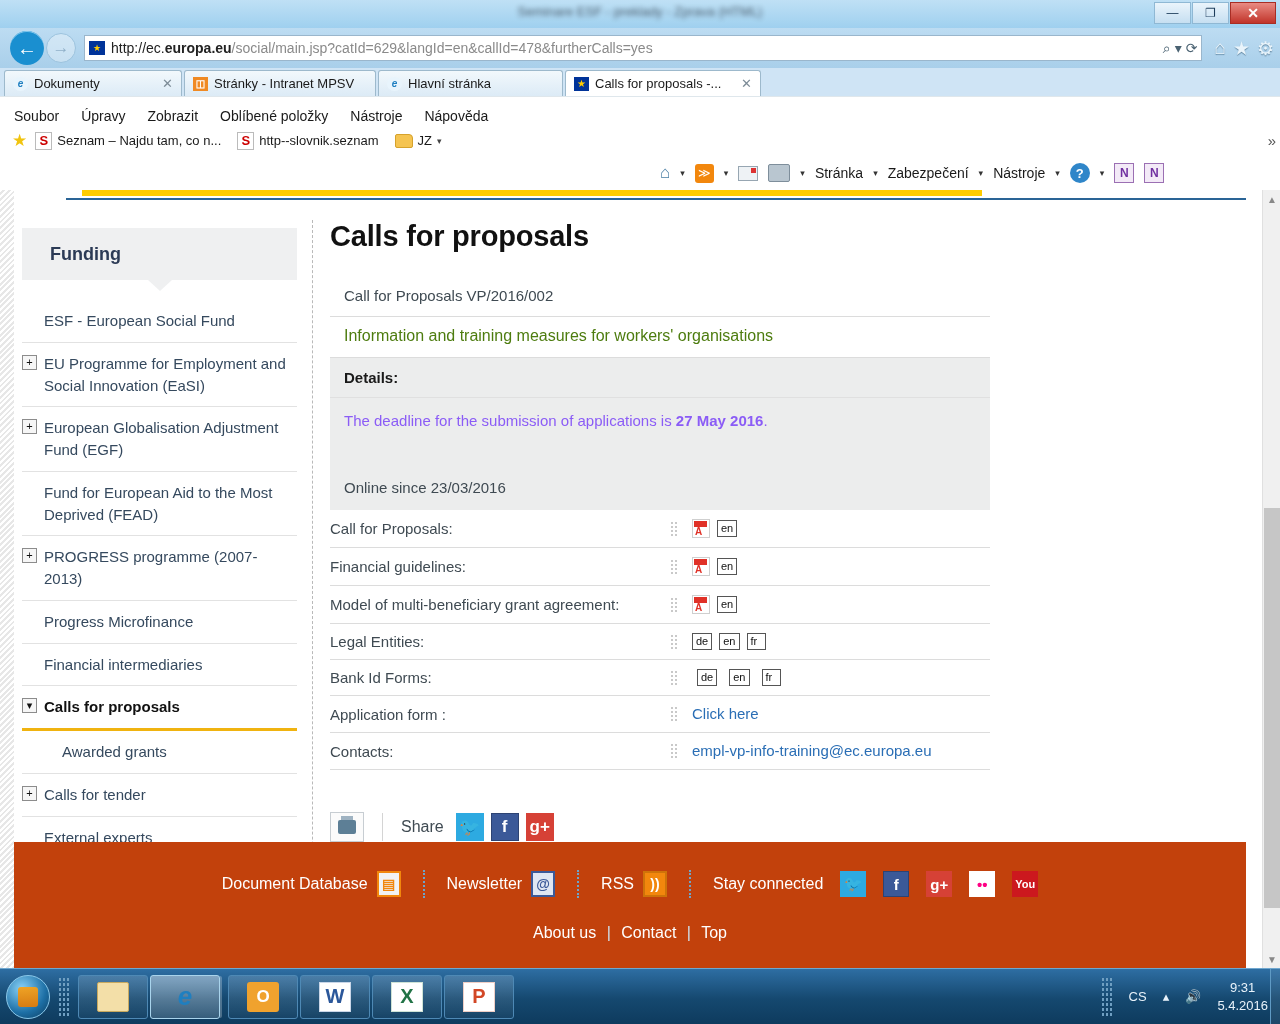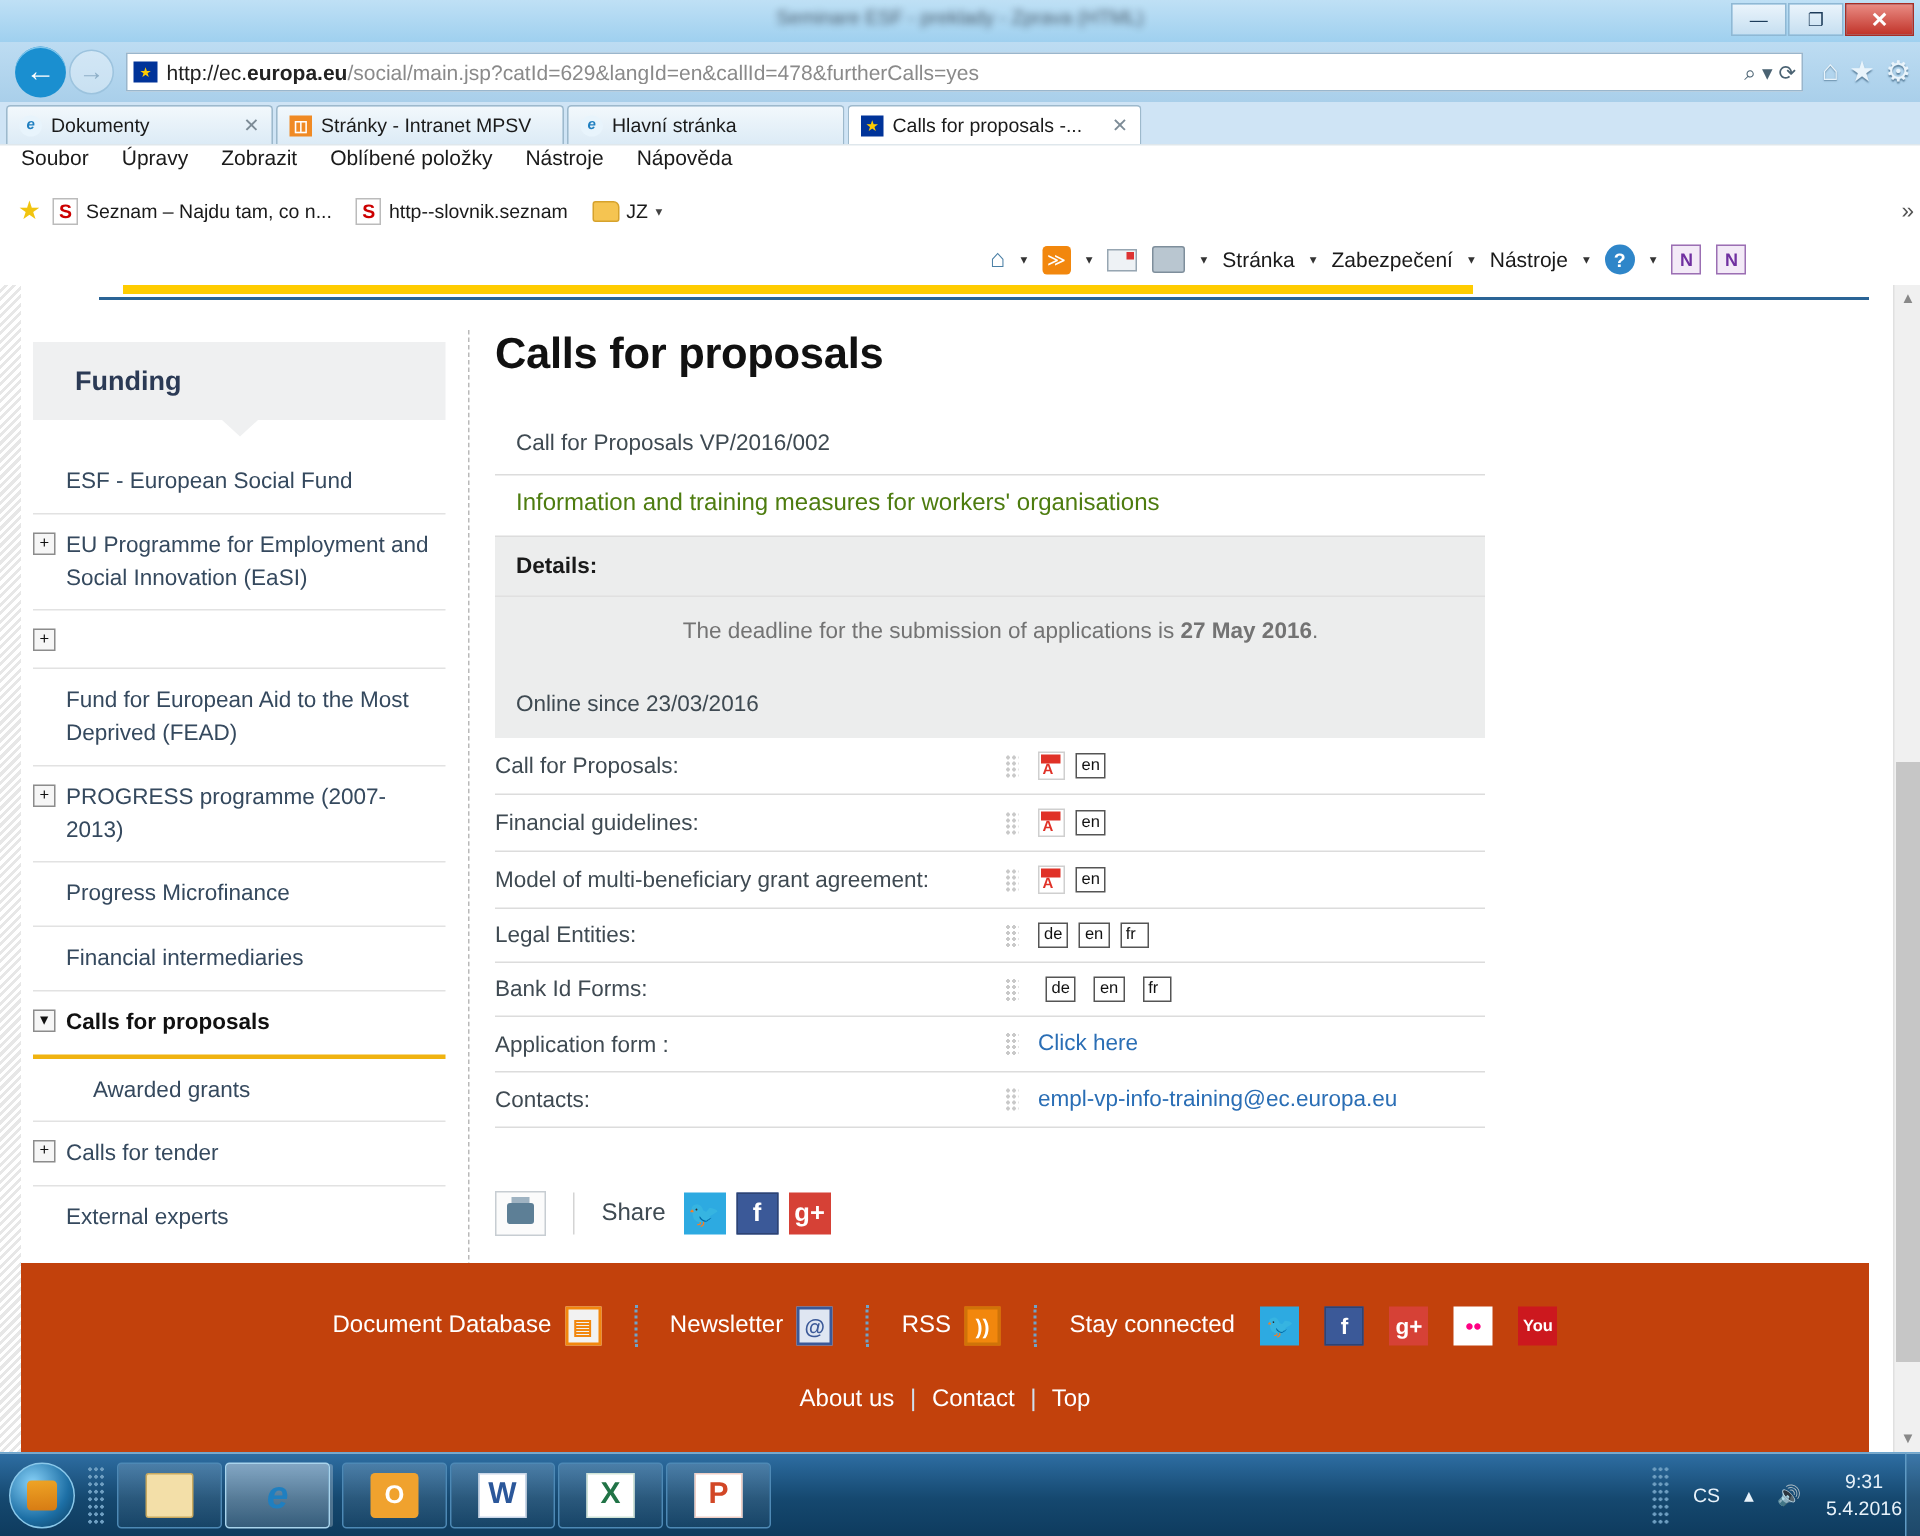--- a/index.html
+++ b/index.html
@@ -106,21 +106,21 @@
   .tab .tabico{ width:15px;height:14px;flex:none;display:flex;align-items:center;justify-content:center;font-size:10px;}
   .tab .tablabel{ overflow:hidden; text-overflow:ellipsis; flex:1; }
   .tab .tabclose{ color:#7c8b96; font-size:13px; flex:none; }
   .ie-ico{ background:#e8f4fc; color:#1f7fc0; font-weight:bold; font-style:italic; border-radius:50%;}
   .sp-ico{ background:#f08a24; color:#fff; font-weight:bold; font-size:9px;}
   .eu-ico{ background:#003399; color:#ffcc00; font-size:9px;}
 
   
   .menubar{
     position:absolute; left:0; top:68px; width:1280px; height:28px;
-    background:#fff; display:flex; align-items:flex-start; padding-left:14px; gap:22px;
+    background:#fff; display:flex; align-items:flex-end; padding-left:14px; gap:22px;
     font-size:14px; color:#1a1a1a;
     border-top:1px solid #dfe7ec;
   }
   
   .favbar{
     position:absolute; left:0; top:96px; width:1280px; height:34px;
     background:#fff; display:flex; align-items:center; padding-left:12px; gap:8px;
     font-size:13px; color:#1a1a1a; border-bottom:1px solid #cfd9e0;
   }
   .fav-item{ display:flex; align-items:center; gap:5px; white-space:nowrap; }
@@ -207,21 +207,21 @@
   h1.page-title{
     font-size:29px; font-weight:bold; color:#111; margin:0 0 30px 0; letter-spacing:-.2px;
   }
   .row-line{ border-bottom:1px solid #dcdcdc; }
   .call-id{ font-size:15px; color:#3f4a52; padding:4px 0 12px 14px; }
   .call-title{ font-size:16px; color:#4d7c0f; padding:10px 0 12px 14px; }
 
   .details-box{ background:#eceded; }
   .details-head{ font-size:15px; font-weight:bold; color:#1a1a1a; padding:11px 0 11px 14px; border-bottom:1px solid #e0e0e0;}
   .details-body{ padding:14px 0 14px 14px; }
-  .deadline{ font-size:15px; color:#737373; margin:0 0 32px 0;text-align:center; }
+  .deadline{ font-size:15px; color:#8b5cf6; margin:0 0 50px 0; }
   .deadline b{ font-weight:bold; }
   .online-since{ font-size:15px; color:#3f4a52; margin:0; }
 
   table.docs{ width:100%; border-collapse:collapse; margin-top:0; }
   table.docs td{ border-bottom:1px solid #dcdcdc; padding:9px 0; vertical-align:middle; }
   td.doc-label{ font-size:15px; color:#3f4a52; padding-left:14px; width:340px; }
   td.doc-grip{ width:22px; }
   .grip{
     width:9px;height:16px;
     background-image:radial-gradient(#c9c9c9 42%, transparent 44%);
@@ -491,20 +491,21 @@
             <span class="lbl">ESF - European Social Fund</span>
           </div>
 
           <div class="side-item">
             <span class="plus">+</span>
             <span class="lbl">EU Programme for Employment and Social Innovation (EaSI)</span>
           </div>
 
           <div class="side-item">
             <span class="plus">+</span>
+            <span class="lbl">European Globalisation Adjustment Fund (EGF)</span>
           </div>
 
           <div class="side-item">
             <span class="spacer"></span>
             <span class="lbl">Fund for European Aid to the Most Deprived (FEAD)</span>
           </div>
 
           <div class="side-item">
             <span class="plus">+</span>
             <span class="lbl">PROGRESS programme (2007-2013)</span>

